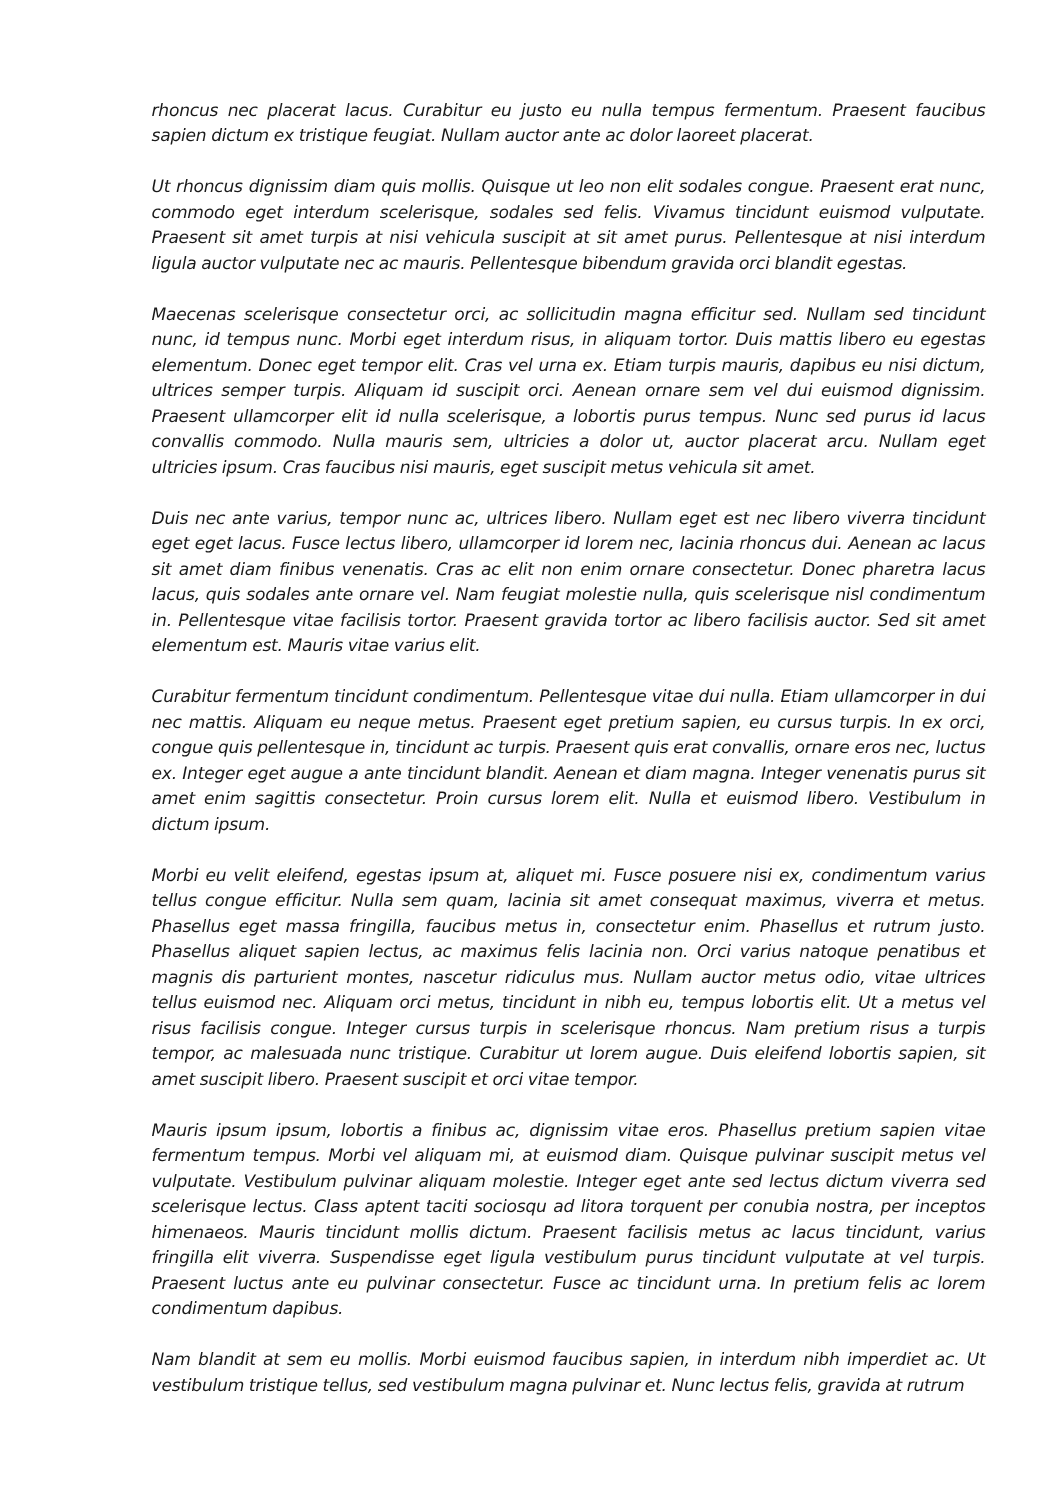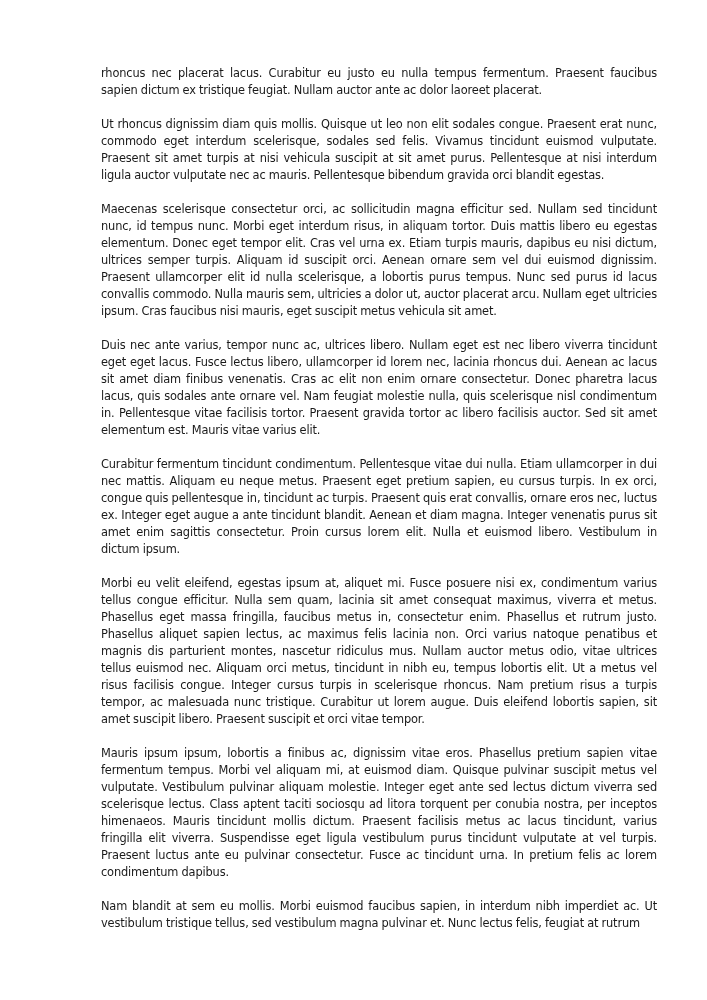--- a/index.html
+++ b/index.html
@@ -17,33 +17,34 @@
       position: absolute;
       left: 101px;
       top: 65px;
       width: 556px;
       font-family: "DejaVu Sans", sans-serif;
       font-size: 11.4px;
       line-height: 17px;
       color: #1a1a1a;
       letter-spacing: -0.15px;
       word-spacing: -0.3px;
+      font-style: italic;
     }
     .page p {
       margin: 0 0 17px 0;
       text-align: justify;
       text-align-last: left;
       hyphens: none;
     }
   </style>
 </head>
 <body>
 
 <div class="page">
   <p>rhoncus nec placerat lacus. Curabitur eu justo eu nulla tempus fermentum. Praesent faucibus sapien dictum ex tristique feugiat. Nullam auctor ante ac dolor laoreet placerat.</p>
   <p>Ut rhoncus dignissim diam quis mollis. Quisque ut leo non elit sodales congue. Praesent erat nunc, commodo eget interdum scelerisque, sodales sed felis. Vivamus tincidunt euismod vulputate. Praesent sit amet turpis at nisi vehicula suscipit at sit amet purus. Pellentesque at nisi interdum ligula auctor vulputate nec ac mauris. Pellentesque bibendum gravida orci blandit egestas.</p>
   <p>Maecenas scelerisque consectetur orci, ac sollicitudin magna efficitur sed. Nullam sed tincidunt nunc, id tempus nunc. Morbi eget interdum risus, in aliquam tortor. Duis mattis libero eu egestas elementum. Donec eget tempor elit. Cras vel urna ex. Etiam turpis mauris, dapibus eu nisi dictum, ultrices semper turpis. Aliquam id suscipit orci. Aenean ornare sem vel dui euismod dignissim. Praesent ullamcorper elit id nulla scelerisque, a lobortis purus tempus. Nunc sed purus id lacus convallis commodo. Nulla mauris sem, ultricies a dolor ut, auctor placerat arcu. Nullam eget ultricies ipsum. Cras faucibus nisi mauris, eget suscipit metus vehicula sit amet.</p>
   <p>Duis nec ante varius, tempor nunc ac, ultrices libero. Nullam eget est nec libero viverra tincidunt eget eget lacus. Fusce lectus libero, ullamcorper id lorem nec, lacinia rhoncus dui. Aenean ac lacus sit amet diam finibus venenatis. Cras ac elit non enim ornare consectetur. Donec pharetra lacus lacus, quis sodales ante ornare vel. Nam feugiat molestie nulla, quis scelerisque nisl condimentum in. Pellentesque vitae facilisis tortor. Praesent gravida tortor ac libero facilisis auctor. Sed sit amet elementum est. Mauris vitae varius elit.</p>
   <p>Curabitur fermentum tincidunt condimentum. Pellentesque vitae dui nulla. Etiam ullamcorper in dui nec mattis. Aliquam eu neque metus. Praesent eget pretium sapien, eu cursus turpis. In ex orci, congue quis pellentesque in, tincidunt ac turpis. Praesent quis erat convallis, ornare eros nec, luctus ex. Integer eget augue a ante tincidunt blandit. Aenean et diam magna. Integer venenatis purus sit amet enim sagittis consectetur. Proin cursus lorem elit. Nulla et euismod libero. Vestibulum in dictum ipsum.</p>
   <p>Morbi eu velit eleifend, egestas ipsum at, aliquet mi. Fusce posuere nisi ex, condimentum varius tellus congue efficitur. Nulla sem quam, lacinia sit amet consequat maximus, viverra et metus. Phasellus eget massa fringilla, faucibus metus in, consectetur enim. Phasellus et rutrum justo. Phasellus aliquet sapien lectus, ac maximus felis lacinia non. Orci varius natoque penatibus et magnis dis parturient montes, nascetur ridiculus mus. Nullam auctor metus odio, vitae ultrices tellus euismod nec. Aliquam orci metus, tincidunt in nibh eu, tempus lobortis elit. Ut a metus vel risus facilisis congue. Integer cursus turpis in scelerisque rhoncus. Nam pretium risus a turpis tempor, ac malesuada nunc tristique. Curabitur ut lorem augue. Duis eleifend lobortis sapien, sit amet suscipit libero. Praesent suscipit et orci vitae tempor.</p>
   <p>Mauris ipsum ipsum, lobortis a finibus ac, dignissim vitae eros. Phasellus pretium sapien vitae fermentum tempus. Morbi vel aliquam mi, at euismod diam. Quisque pulvinar suscipit metus vel vulputate. Vestibulum pulvinar aliquam molestie. Integer eget ante sed lectus dictum viverra sed scelerisque lectus. Class aptent taciti sociosqu ad litora torquent per conubia nostra, per inceptos himenaeos. Mauris tincidunt mollis dictum. Praesent facilisis metus ac lacus tincidunt, varius fringilla elit viverra. Suspendisse eget ligula vestibulum purus tincidunt vulputate at vel turpis. Praesent luctus ante eu pulvinar consectetur. Fusce ac tincidunt urna. In pretium felis ac lorem condimentum dapibus.</p>
-  <p>Nam blandit at sem eu mollis. Morbi euismod faucibus sapien, in interdum nibh imperdiet ac. Ut vestibulum tristique tellus, sed vestibulum magna pulvinar et. Nunc lectus felis, feugiat at rutrum</p>
+  <p>Nam blandit at sem eu mollis. Morbi euismod faucibus sapien, in interdum nibh imperdiet ac. Ut vestibulum tristique tellus, sed vestibulum magna pulvinar et. Nunc lectus felis, gravida at rutrum</p>
 </div>
 
 </body></html>

